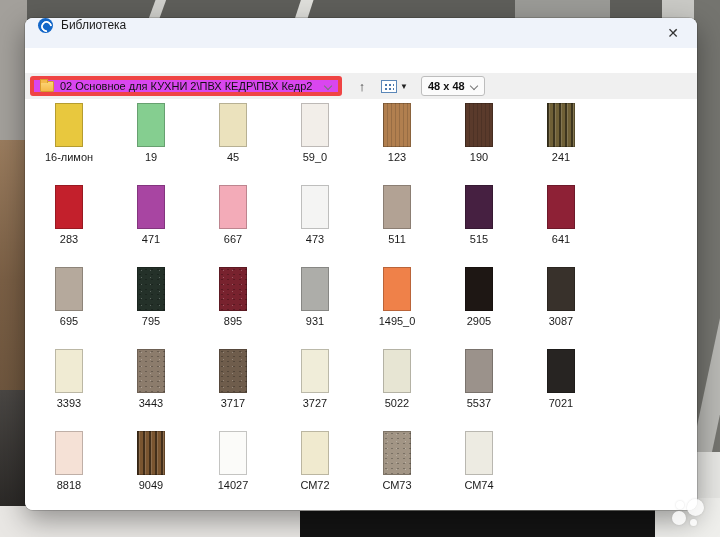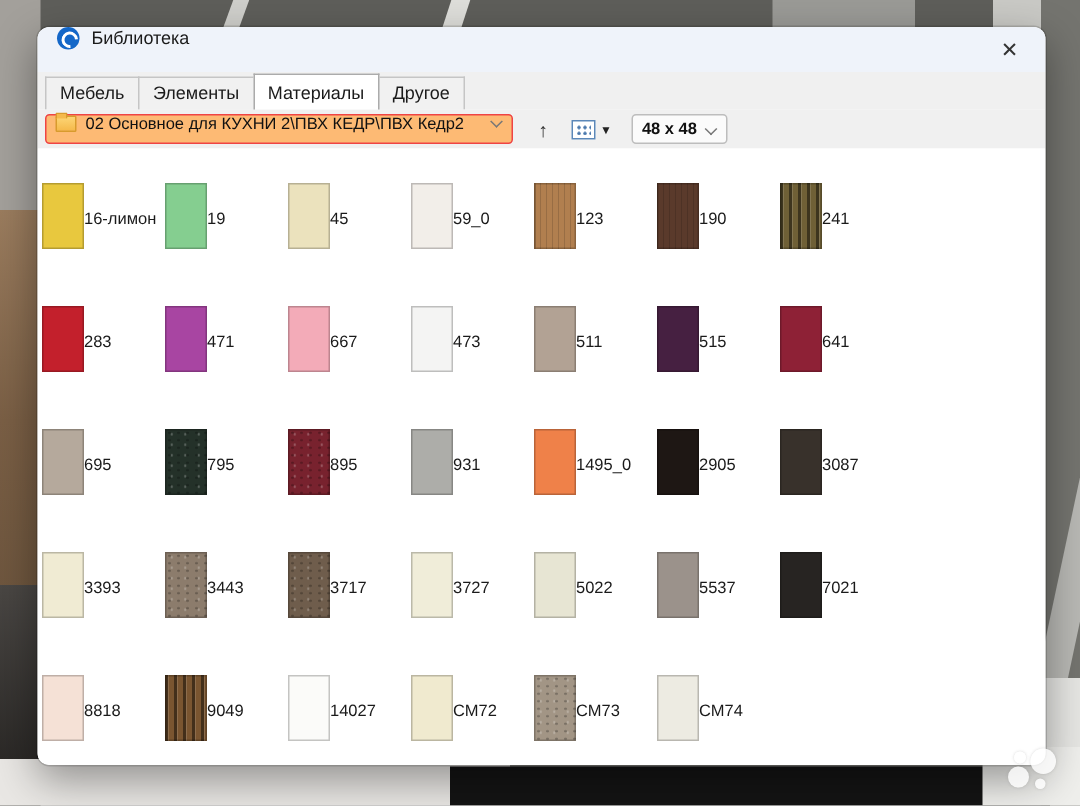--- a/index.html
+++ b/index.html
@@ -38,22 +38,22 @@
                align-items:center; justify-content:center; font-size:14px; color:#333; cursor:default; }
 
   .tabstrip { position:absolute; left:0; top:30px; right:0; height:25px; background:#F0F0F0;
               display:flex; align-items:flex-end; padding-left:5px; }
   .tab { font-size:12px; color:#1b1b1b; padding:3px 9px 4px; background:#F1F1F1;
          border:1px solid #C5C5C5; border-bottom:none; margin-right:-1px; position:relative; }
   .tab.active { background:#fff; padding-top:5px; z-index:2; border-color:#ABABAB; }
 
   .toolbar { position:absolute; left:0; top:55px; right:0; height:26px; background:#F0F0F0;
              display:flex; align-items:center; padding-left:5px; }
-  .pathbox { width:312px; height:20px; background:#fdba74; border:1px solid #ef4444; border-radius:3px;
-             display:flex; padding:0 6px; }
+  .pathbox { width:312px; height:20px; background:#d946ef; border:4px solid #ef4444; border-radius:3px;
+             display:flex; align-items:center; padding:0 6px; }
   .folder-icon { width:14px; height:11px; background:linear-gradient(180deg,#FCD575,#F5B94B); border:1px solid #D89B2D;
                  border-radius:1px; position:relative; flex:0 0 auto; }
   .folder-icon::before { content:""; position:absolute; left:-1px; top:-3px; width:6px; height:3px;
                          background:#F5B94B; border:1px solid #D89B2D; border-bottom:none; border-radius:1px 1px 0 0; }
   .path-text { font-size:11px; color:#111; margin-left:6px; white-space:nowrap; overflow:hidden; flex:1 1 auto; }
   .chev { width:8px; height:8px; position:relative; flex:0 0 auto; }
   .chev::before { content:""; position:absolute; left:1px; top:1px; width:5px; height:5px;
                   border-right:1px solid #777; border-bottom:1px solid #777; transform:rotate(45deg); }
   .up-btn { margin-left:10px; width:20px; height:20px; display:flex; align-items:center; justify-content:center;
             font-size:13px; color:#333; }
@@ -65,21 +65,21 @@
   .view-caret { font-size:8px; color:#222; margin-left:3px; }
   .sizebox { margin-left:10px; width:64px; height:20px; background:#FBFBFB; border:1px solid #BDBDBD; border-radius:3px;
              display:flex; align-items:center; padding:0 6px; }
   .size-text { font-size:11px; color:#111; flex:1 1 auto;font-weight:bold; }
 
   .content { position:absolute; left:0; top:81px; right:0; bottom:0; background:#fff; }
 
   
   .grid { position:absolute; left:3px; top:3px; display:grid; grid-template-columns:repeat(7,82px);
           grid-auto-rows:82px; }
-  .cell { display:flex; flex-direction:row; align-items:center; padding-top:1px; }
+  .cell { display:flex; flex-direction:column; align-items:center; padding-top:1px; }
   .swatch { width:28px; height:44px; box-shadow:inset 0 0 0 1px rgba(0,0,0,.22); }
   .cell .lbl { font-size:11px; color:#1a1a1a; margin-top:4px; white-space:nowrap; }
   .tex-wood { background-image:repeating-linear-gradient(90deg, rgba(0,0,0,.14) 0 1px, transparent 1px 4px); }
   .tex-wood-dark { background-image:repeating-linear-gradient(90deg, rgba(0,0,0,.45) 0 2px, rgba(255,255,255,.14) 2px 3px, transparent 3px 6px); }
   .tex-speckle { background-image:radial-gradient(circle, rgba(0,0,0,.25) 0.7px, transparent 1px),
                                   radial-gradient(circle, rgba(255,255,255,.25) 0.6px, transparent 1px);
                  background-size:6px 5px, 9px 7px; }
 
   
   .watermark { position:absolute; right:6px; bottom:4px; display:flex; align-items:center;
@@ -111,26 +111,20 @@
 <div class="bg bg-bot-right"></div>
 
 <div class="win">
 
   <div class="titlebar">
     <span class="app-icon"></span>
     <span class="title-text">Библиотека</span>
     <span class="close-btn">✕</span>
   </div>
 
-  <div class="tabstrip">
-      <div class="tab">Мебель</div>
-      <div class="tab">Элементы</div>
-      <div class="tab active">Материалы</div>
-      <div class="tab">Другое</div>
-    </div>
 
   <div class="toolbar">
     <div class="pathbox">
       <span class="folder-icon"></span>
       <span class="path-text">02 Основное для КУХНИ 2\ПВХ КЕДР\ПВХ Кедр2</span>
       <span class="chev"></span>
     </div>
     <div class="up-btn">↑</div>
     <div class="view-btn">
       <span class="view-glyph"></span>

